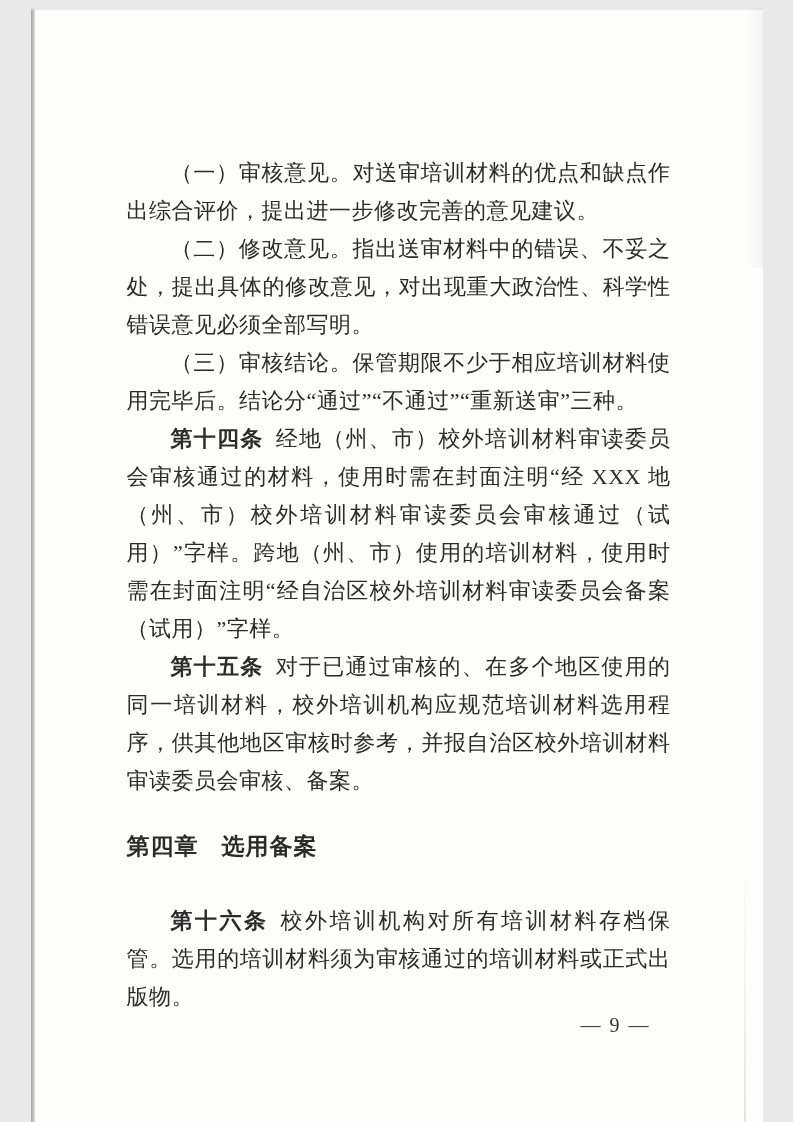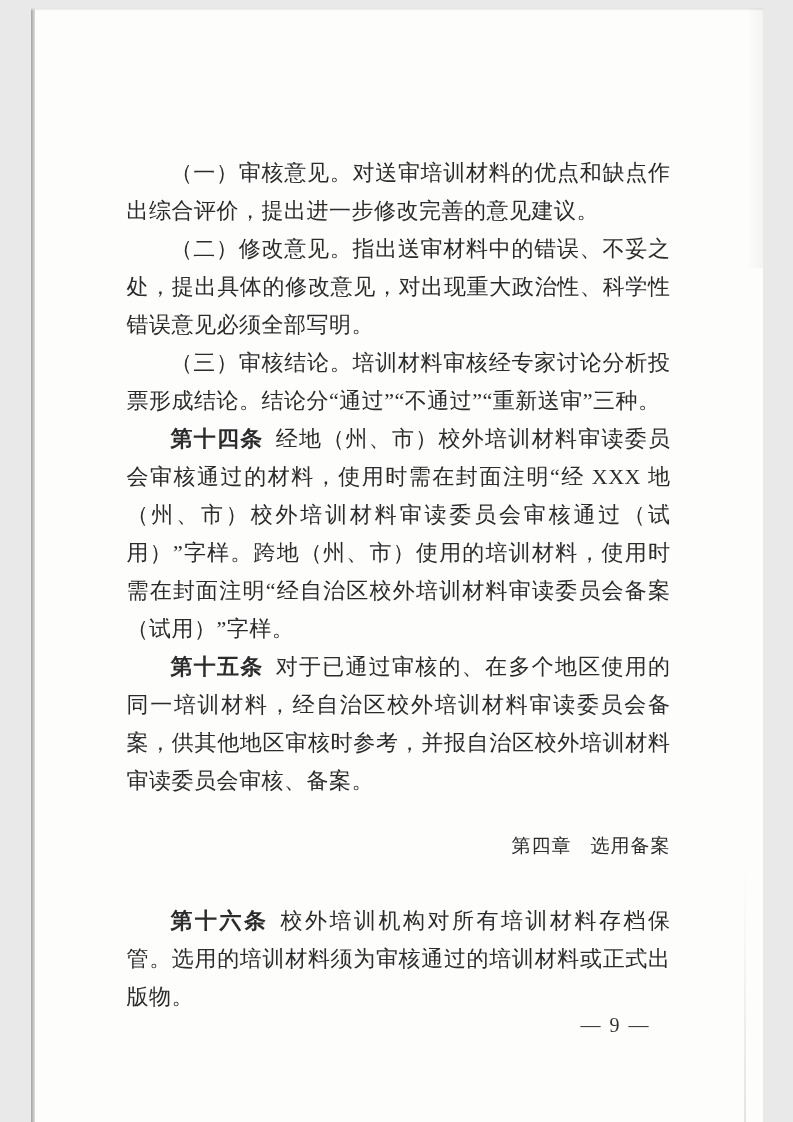--- a/index.html
+++ b/index.html
@@ -48,23 +48,23 @@
     text-indent: 2em;
   }
   .lead {
     font-weight: bold;
     font-family: Liberation Sans, sans-serif;
   }
   .lead:not(:empty) { margin-right: 0.55em; }
   .lead:empty { display: none; }
   .chapter-heading {
     margin: 27px 0 37px 0;
-    text-align: right;
-    font-weight: normal;
-    font-size: 19px;
+    text-align: left;
+    font-weight: bold;
+    font-size: 23px;
     line-height: 38px;
     font-family: "Liberation Sans", "DejaVu Sans", sans-serif;
     letter-spacing: 1px;
   }
   .chapter-heading .chapter-number { margin-right: 1em; }
   .page-number {
     position: absolute;
     top: 1006px;
     right: 112px;
     font-size: 20px;
@@ -82,27 +82,27 @@
   <div class="corner-shade"></div>
 
   <div class="content">
     <p>
       <span>（一）审核意见。对送审培训材料的优点和缺点作出综合评价，提出进一步修改完善的意见建议。</span>
     </p>
     <p>
       <span>（二）修改意见。指出送审材料中的错误、不妥之处，提出具体的修改意见，对出现重大政治性、科学性错误意见必须全部写明。</span>
     </p>
     <p>
-      <span>（三）审核结论。培训材料审核经专家讨论分析投票形成结论。结论分“通过”“不通过”“重新送审”三种。</span>
+      <span>（三）审核结论。保管期限不少于相应培训材料使用完毕后。结论分“通过”“不通过”“重新送审”三种。</span>
     </p>
     <p>
       <span class="lead">第十四条</span><span>经地（州、市）校外培训材料审读委员会审核通过的材料，使用时需在封面注明“经 XXX 地（州、市）校外培训材料审读委员会审核通过（试用）”字样。跨地（州、市）使用的培训材料，使用时需在封面注明“经自治区校外培训材料审读委员会备案（试用）”字样。</span>
     </p>
     <p>
-      <span class="lead">第十五条</span><span>对于已通过审核的、在多个地区使用的同一培训材料，经自治区校外培训材料审读委员会备案，供其他地区审核时参考，并报自治区校外培训材料审读委员会审核、备案。</span>
+      <span class="lead">第十五条</span><span>对于已通过审核的、在多个地区使用的同一培训材料，校外培训机构应规范培训材料选用程序，供其他地区审核时参考，并报自治区校外培训材料审读委员会审核、备案。</span>
     </p>
 
     <div class="chapter-heading">
       <span class="chapter-number">第四章</span><span>选用备案</span>
     </div>
 
     <p>
       <span class="lead">第十六条</span><span>校外培训机构对所有培训材料存档保管。选用的培训材料须为审核通过的培训材料或正式出版物。</span>
     </p>
   </div>

